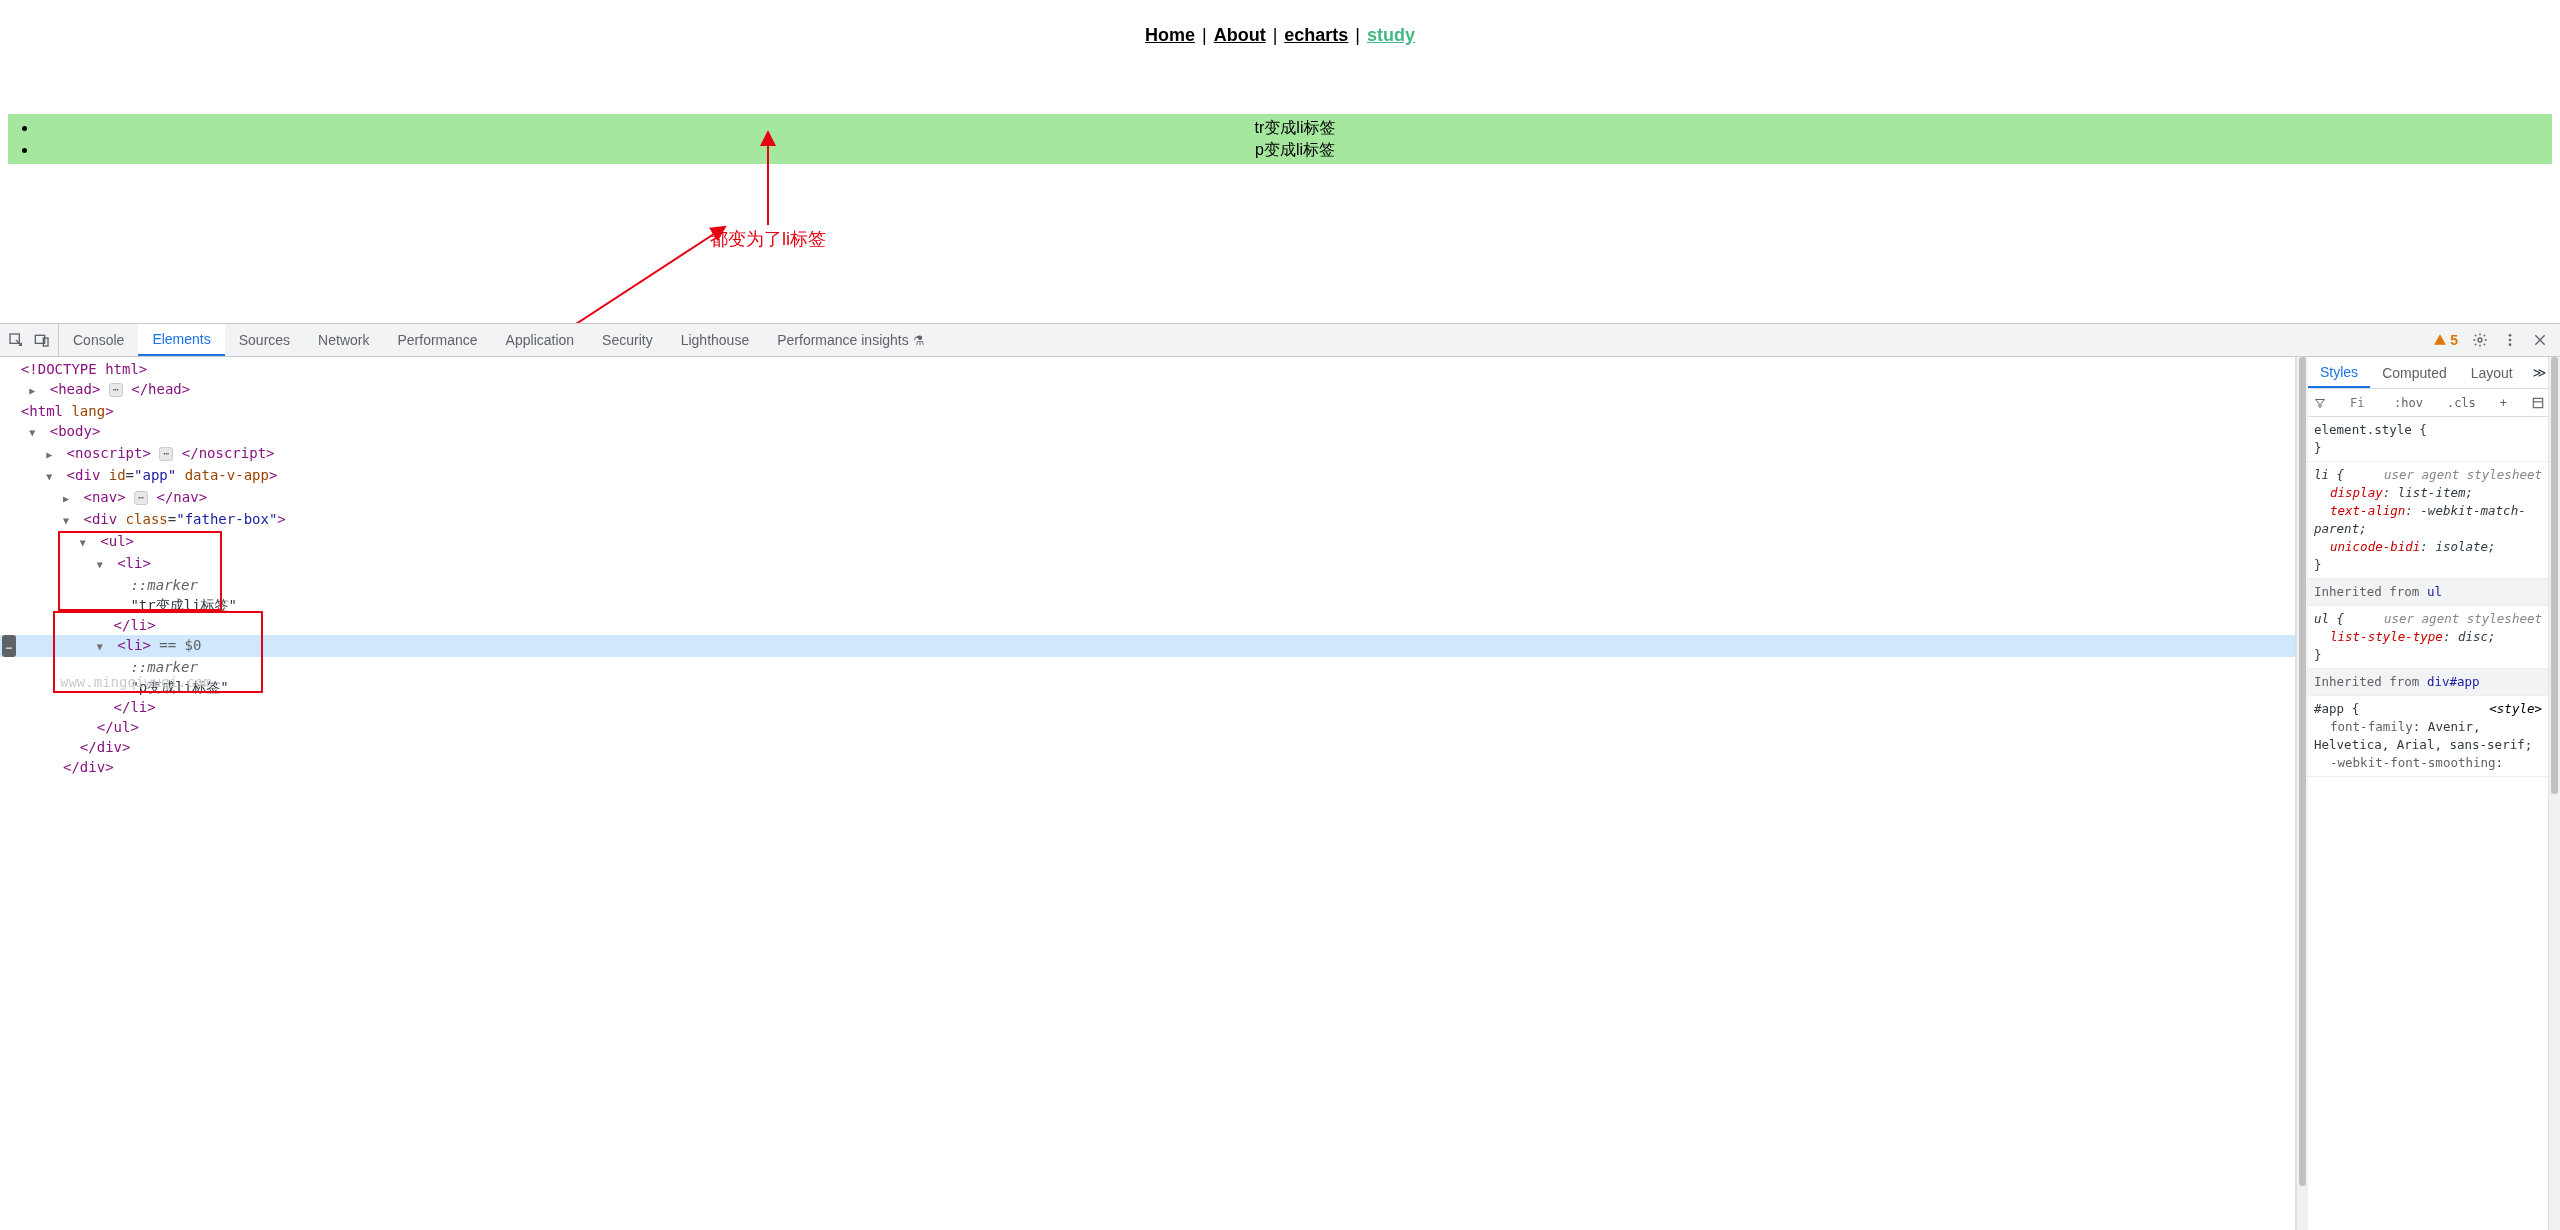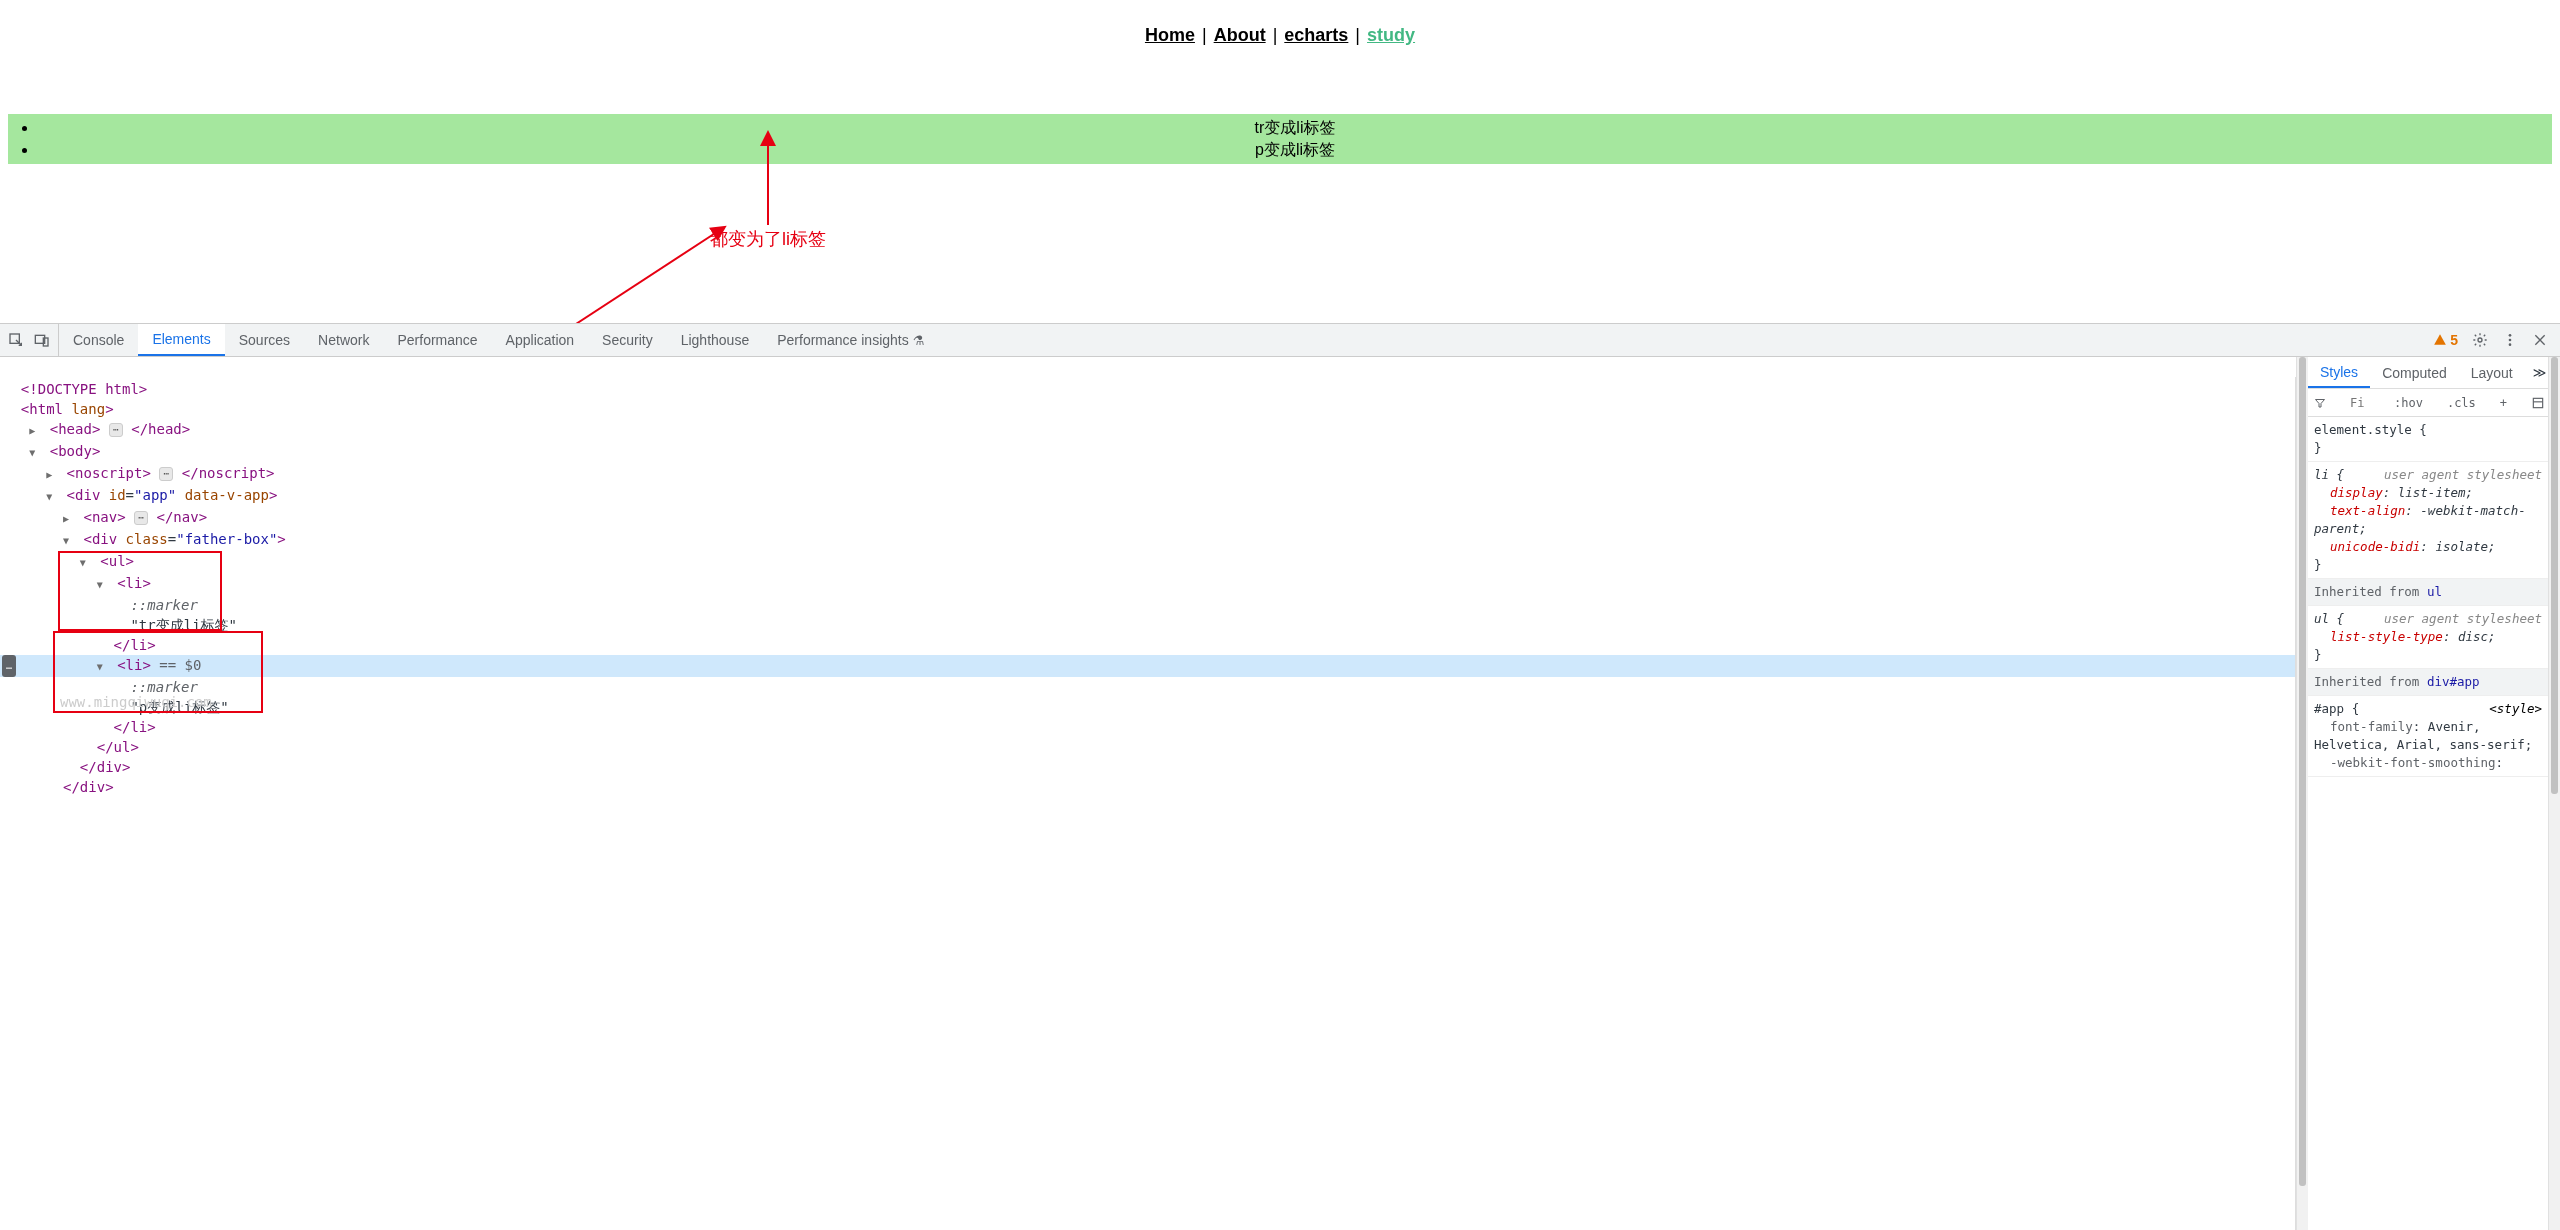--- a/index.html
+++ b/index.html
@@ -117,21 +117,20 @@
     .elements-panel {
       flex: 1;
       font-family: Consolas, monospace;
       font-size: 14px;
       line-height: 20px;
       color: #303942;
       padding: 2px 4px;
       position: relative;
       overflow: hidden;
       border-right: 1px solid #ddd;
-      margin-top: 20px;
     }
     .elements-panel .line { white-space: pre; }
     .el-tag { color: #881280; }
     .el-attr { color: #994500; }
     .el-attr-val { color: #1a1aa6; }
     .el-text { color: #303942; }
     .pseudo { color: #5f6368; font-style: italic; }
     .arrow-toggle { display: inline-block; width: 12px; color: #6e6e6e; cursor: pointer; user-select: none;}
     .arrow-toggle.down::before { content: "▼"; font-size: 10px; }
     .arrow-toggle.right::before { content: "▶"; font-size: 10px; }
@@ -352,22 +351,22 @@
         <svg class="icon-svg" viewBox="0 0 24 24" fill="none" stroke="#5f6368" stroke-width="2">
             <path d="M5 5 L19 19 M19 5 L5 19"></path>
           </svg>
       </span>
     </div>
   </div>
 
   <div class="devtools-body">
     <div class="elements-panel">
 <div class="line">  <span class="el-tag">&lt;!DOCTYPE html&gt;</span></div>
+<div class="line">   <span class="arrow-toggle right"></span> <span class="el-tag">&lt;head&gt;</span> <span class="ellipsis-badge">⋯</span> <span class="el-tag">&lt;/head&gt;</span></div>
 <div class="line">  <span class="el-tag">&lt;html </span><span class="el-attr">lang</span><span class="el-tag">&gt;</span></div>
-<div class="line">   <span class="arrow-toggle right"></span> <span class="el-tag">&lt;head&gt;</span> <span class="ellipsis-badge">⋯</span> <span class="el-tag">&lt;/head&gt;</span></div>
 <div class="line">   <span class="arrow-toggle down"></span> <span class="el-tag">&lt;body&gt;</span></div>
 <div class="line">     <span class="arrow-toggle right"></span> <span class="el-tag">&lt;noscript&gt;</span> <span class="ellipsis-badge">⋯</span> <span class="el-tag">&lt;/noscript&gt;</span></div>
 <div class="line">     <span class="arrow-toggle down"></span> <span class="el-tag">&lt;div </span><span class="el-attr">id</span>=<span class="el-attr-val">"app"</span> <span class="el-attr">data-v-app</span><span class="el-tag">&gt;</span></div>
 <div class="line">       <span class="arrow-toggle right"></span> <span class="el-tag">&lt;nav&gt;</span> <span class="ellipsis-badge">⋯</span> <span class="el-tag">&lt;/nav&gt;</span></div>
 <div class="line">       <span class="arrow-toggle down"></span> <span class="el-tag">&lt;div </span><span class="el-attr">class</span>=<span class="el-attr-val">"father-box"</span><span class="el-tag">&gt;</span></div>
 <div class="line">         <span class="arrow-toggle down"></span> <span class="el-tag">&lt;ul&gt;</span></div>
 <div class="line">           <span class="arrow-toggle down"></span> <span class="el-tag">&lt;li&gt;</span></div>
 <div class="line">               <span class="pseudo">::marker</span></div>
 <div class="line">               <span class="el-text">"tr变成li标签"</span></div>
 <div class="line">             <span class="el-tag">&lt;/li&gt;</span></div>

